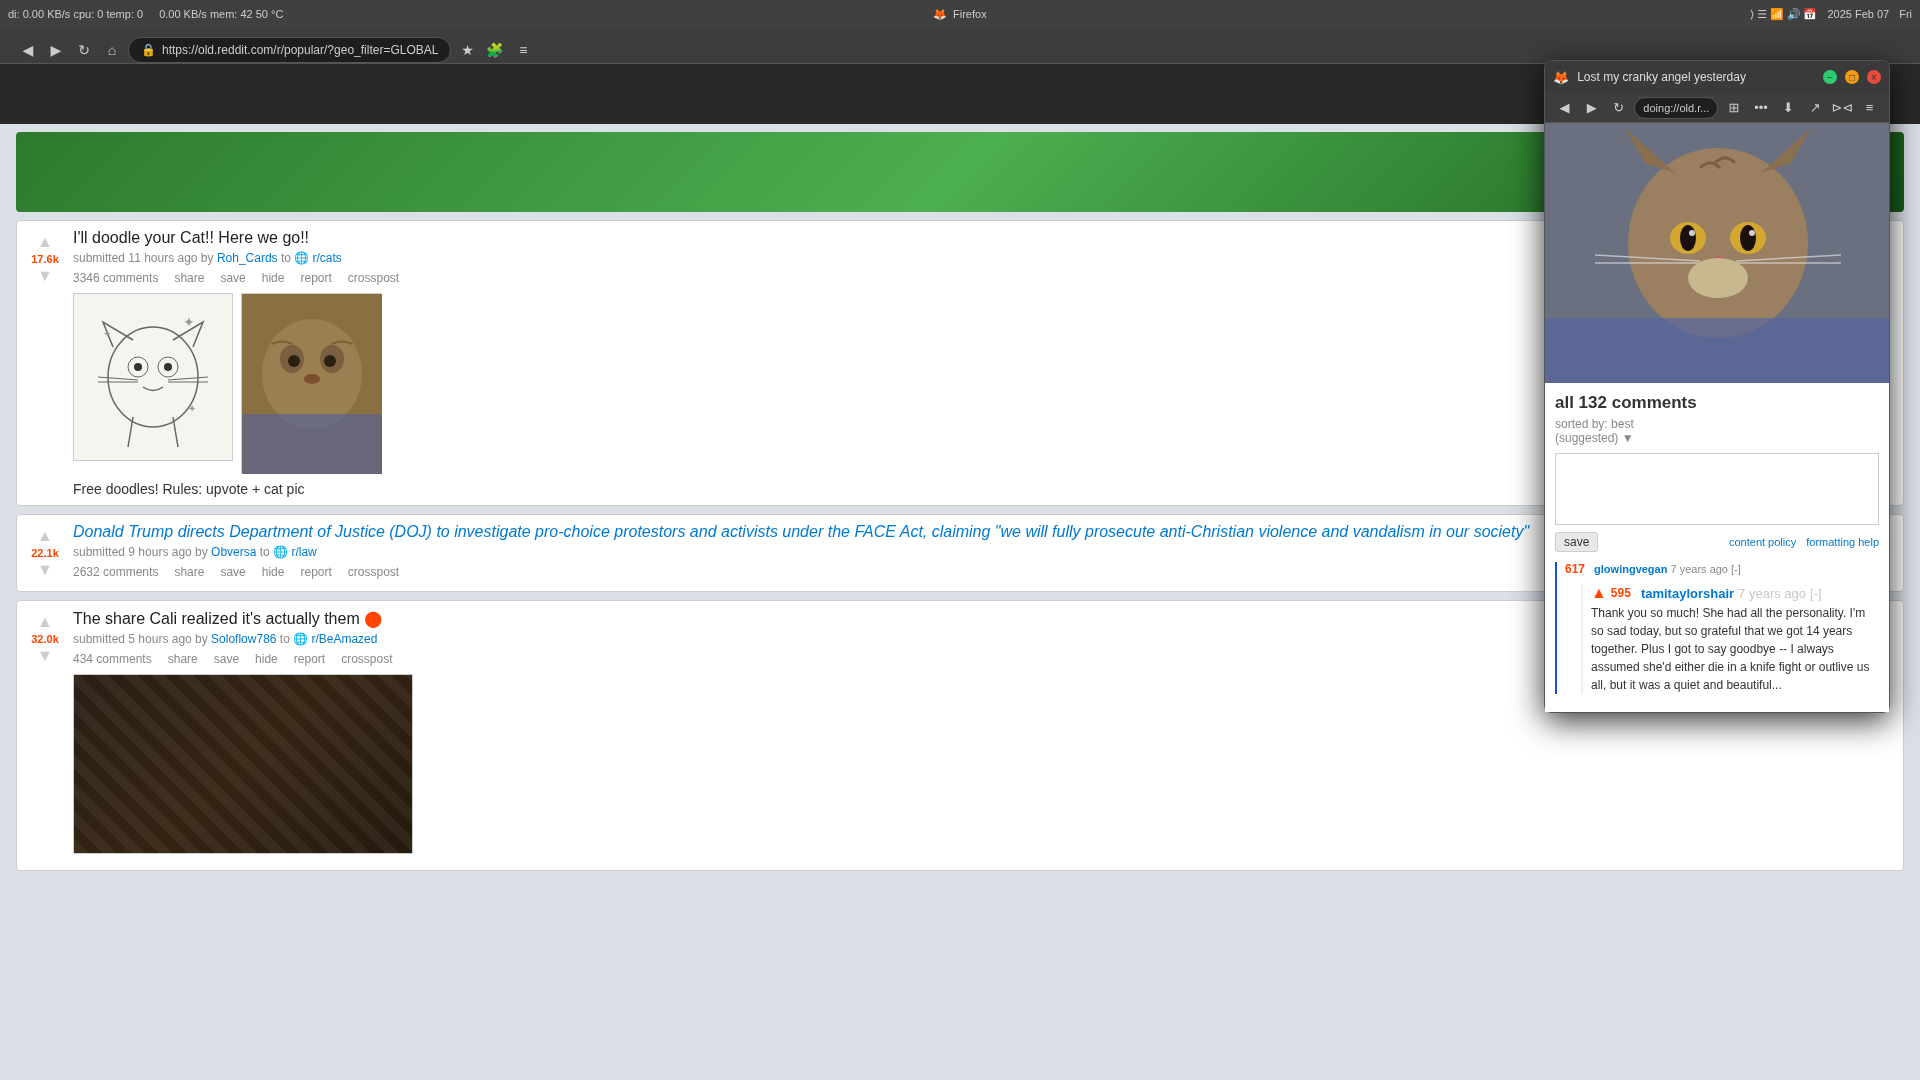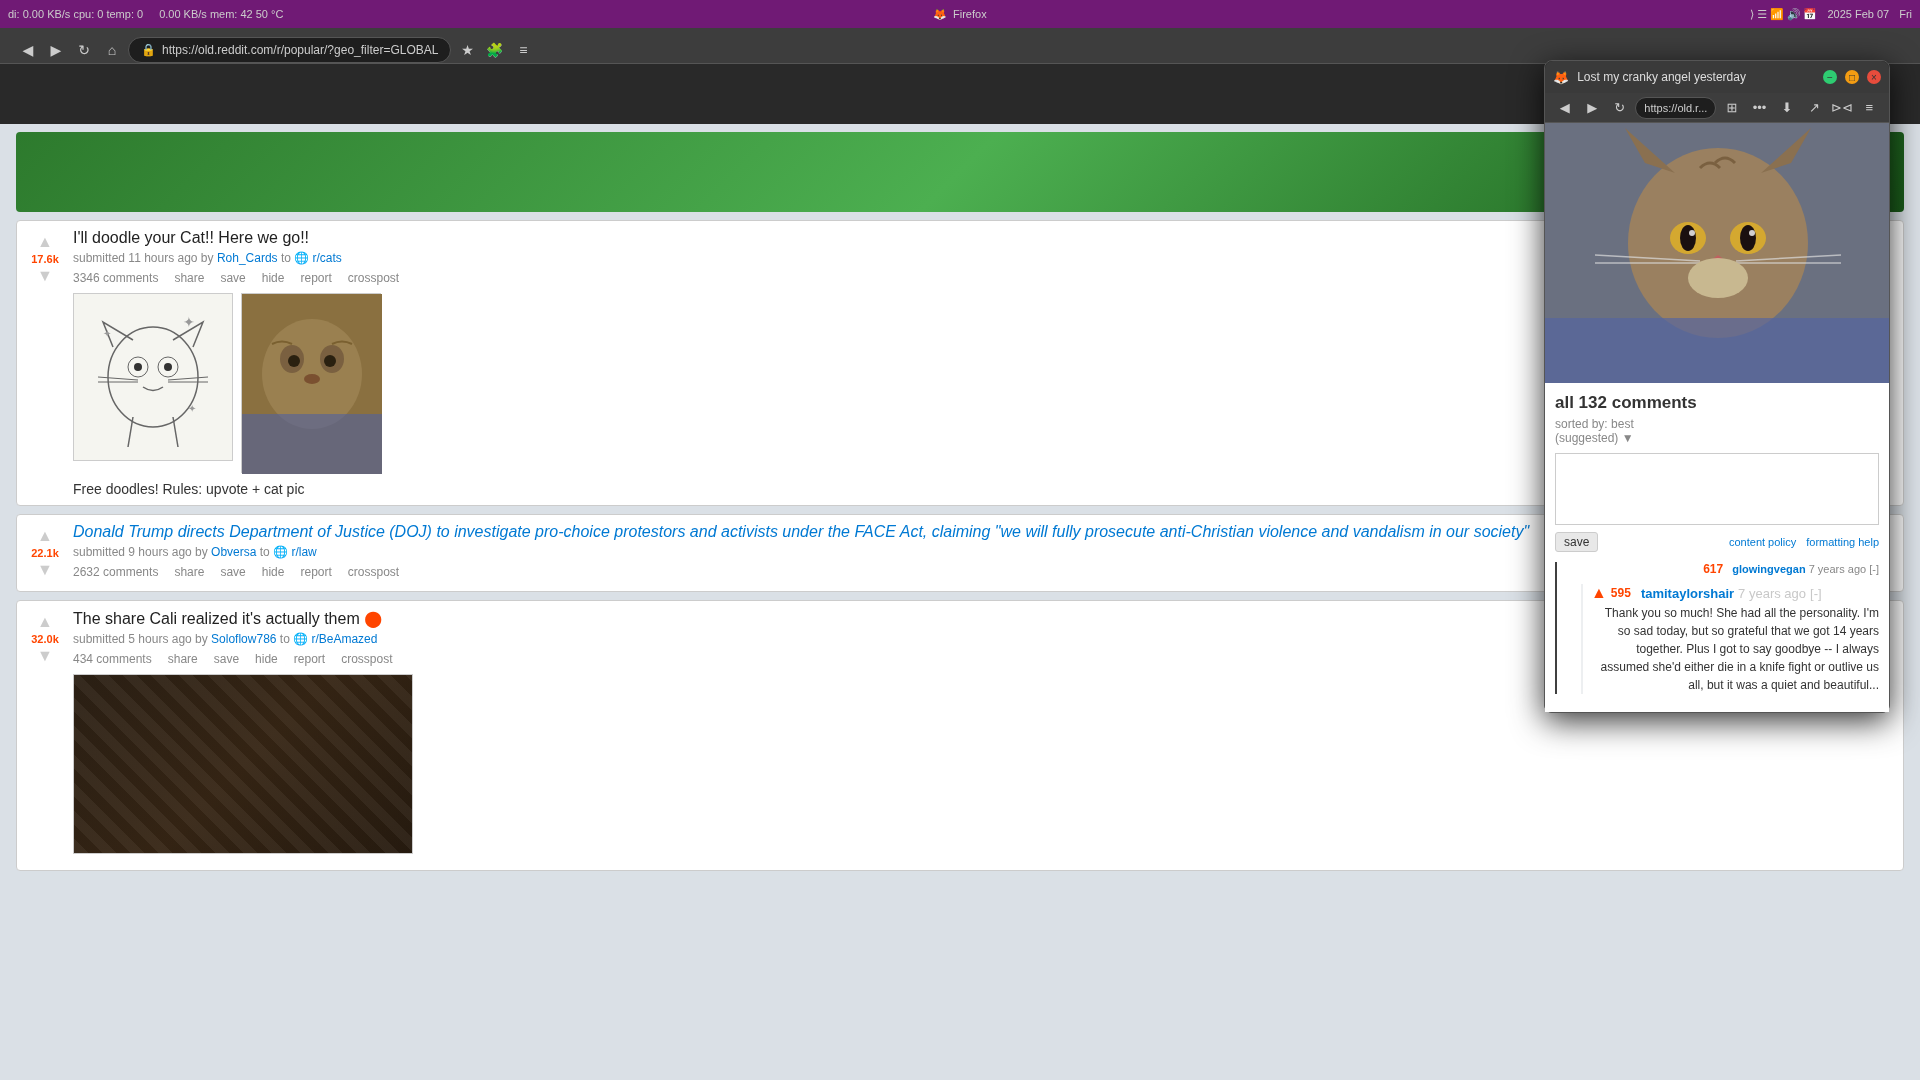--- a/index.html
+++ b/index.html
@@ -12,21 +12,21 @@
       height: 1080px;
       overflow: hidden;
       position: relative;
     }
 
     
     .taskbar {
       position: absolute;
       top: 0; left: 0; right: 0;
       height: 28px;
-      background: #701a75;
+      background: #404040;
       display: flex;
       align-items: center;
       padding: 0 8px;
       font-size: 11px;
       color: #ccc;
       z-index: 100;
     }
     .taskbar-left { display: flex; gap: 16px; flex: 1; }
     .taskbar-center { position: absolute; left: 50%; transform: translateX(-50%); display: flex; align-items: center; gap: 6px; }
     .taskbar-right { margin-left: auto; display: flex; align-items: center; gap: 10px; font-size: 11px; }
@@ -283,23 +283,22 @@
       color: #333;
     }
     .comment-links {
       display: flex;
       gap: 10px;
       font-size: 11px;
       color: #0079d3;
     }
     .comment {
       margin-bottom: 8px;
-      border-left: 2px solid #404040;
+      border-left: 2px solid #1d4ed8;
       padding-left: 8px;
-      text-align: right;
     }
     .comment-meta {
       font-size: 11px;
       color: #888;
       margin-bottom: 4px;
     }
     .comment-author {
       color: #0079d3;
       font-weight: bold;
     }
@@ -502,21 +501,21 @@
     <button class="win-btn minimize">−</button>
     <button class="win-btn maximize">□</button>
     <button class="win-btn close">×</button>
   </div>
 
   <div class="popup-nav">
     <button class="nav-btn" style="font-size:13px;">◀</button>
     <button class="nav-btn" style="font-size:13px;">▶</button>
     <button class="nav-btn" style="font-size:13px;">↻</button>
     <div class="popup-address">
-      <span>https://old.r...</span>
+      <span>doing://old.r...</span>
     </div>
     <button class="nav-btn" style="font-size:13px;">⊞</button>
     <button class="nav-btn" style="font-size:13px;">•••</button>
     <button class="nav-btn" style="font-size:13px;">⬇</button>
     <button class="nav-btn" style="font-size:13px;">↗</button>
     <button class="nav-btn" style="font-size:13px;">⊳⊲</button>
     <button class="nav-btn" style="font-size:13px;">≡</button>
   </div>
 
   <div class="cat-image-area">

